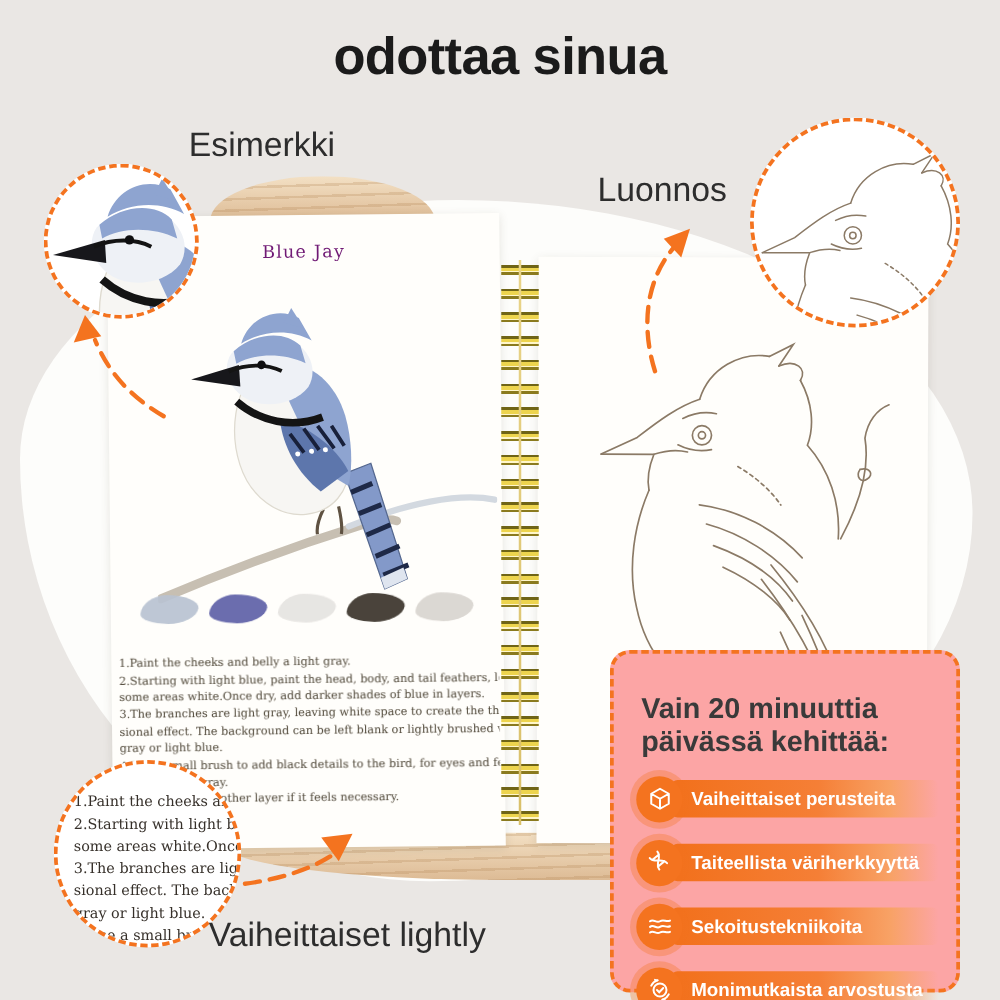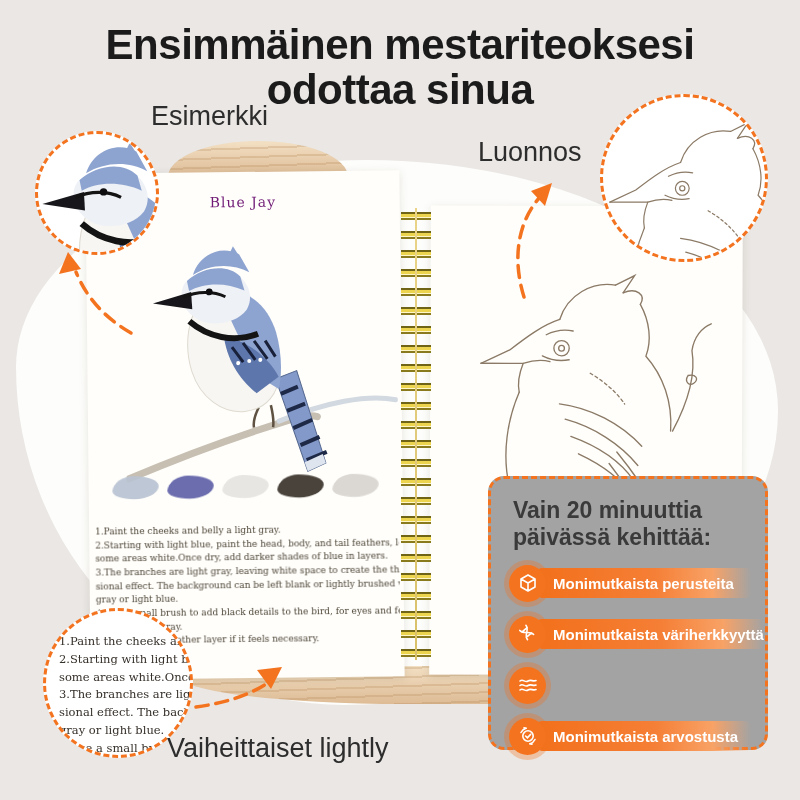--- a/index.html
+++ b/index.html
@@ -52,23 +52,23 @@
   .circle-steps{left:43px;top:608px;width:150px;height:150px;}
   .circle-steps .steps-text{position:absolute;left:13px;top:22px;width:150px;
      font-family:"DejaVu Serif",serif;font-size:11.5px;line-height:1.55;color:#36302a;
      white-space:nowrap;}
   .circle-art{position:absolute;left:0;top:0;width:100%;height:100%;}
 
   
   .arrows{left:0;top:0;width:800px;height:800px;z-index:5;pointer-events:none;}
 
   
-  .card{left:488px;top:476px;width:280px;height:274px;background:#a3a3a3;z-index:7;
+  .card{left:488px;top:520px;width:280px;height:274px;background:#fca5a5;z-index:7;
      border:3px dashed #F4731F;border-radius:16px;box-sizing:border-box;
-     padding:16px 14px 10px 18px;}
+     padding:28px 14px 10px 18px;}
   .card-heading{font-size:23px;font-weight:800;color:#3a3a3a;line-height:1.18;
      margin:2px 0 6px 4px;}
   .benefit-row{display:flex;align-items:center;margin-top:13px;height:38px;}
   .badge{width:37px;height:37px;border-radius:50%;background:#F4731F;flex:0 0 37px;
      box-shadow:0 0 0 5px rgba(244,115,31,.32);display:flex;align-items:center;
      justify-content:center;z-index:2;}
   .pill{flex:1;margin-left:-9px;height:30px;border-radius:5px;display:flex;
      align-items:center;padding-left:16px;z-index:1;white-space:nowrap;
      background:linear-gradient(90deg,#F2701B 0%,#F57F36 55%,#F8A266 82%,rgba(250,206,170,0) 100%);
      color:#fff;font-size:15px;font-weight:700;}
@@ -128,21 +128,20 @@
       <path d="M252,118 c8,-2 12,4 6,8 c-5,4 -10,-2 -6,-8"></path>
       <path d="M138,310 C134,322 132,332 132,340 M152,312 C154,324 154,334 152,342"></path>
       <path d="M124,342 l10,-4 M146,344 l12,-2"></path>
     </g>
   </defs>
 </svg>
 
 <div class="stage">
 
   <div class="abs headline">
-    <div>Ensimmäinen mestariteoksesi</div>
     <div>odottaa sinua</div>
   </div>
 
   <div class="abs blob"></div>
 
   <div class="abs wood wood-top"></div>
   <div class="abs wood wood-bottom"></div>
 
   <div class="abs page page-left">
     <div class="abs bluejay-title">Blue Jay</div>
@@ -218,40 +217,41 @@
 
   <div class="abs card">
     <div class="card-heading">Vain 20 minuuttia päivässä kehittää:</div>
 
     <div class="benefit-row">
       <div class="badge">
         <svg width="20" height="20" viewBox="0 0 20 20" fill="none" stroke="#fff" stroke-width="1.6" stroke-linejoin="round">
           <path d="M10,2 L17,6 V14 L10,18 L3,14 V6 Z M3,6 L10,10 L17,6 M10,10 V18"></path>
         </svg>
       </div>
-      <div class="pill">Monimutkaista perusteita</div>
+      <div class="pill">Vaiheittaiset perusteita</div>
     </div>
 
     <div class="benefit-row">
       <div class="badge">
         <svg width="20" height="20" viewBox="0 0 20 20" fill="none" stroke="#fff" stroke-width="1.6" stroke-linecap="round" style="transform:rotate(-40deg)">
           <path d="M6,2 C6,8 14,8 14,14 M14,2 C14,8 6,8 6,14 M6.5,4.5 h7 M6.5,11.5 h7"></path>
         </svg>
       </div>
-      <div class="pill">Monimutkaista väriherkkyyttä</div>
+      <div class="pill">Taiteellista väriherkkyyttä</div>
     </div>
 
     <div class="benefit-row">
       <div class="badge">
         <svg width="22" height="20" viewBox="0 0 22 20" fill="none" stroke="#fff" stroke-width="1.6" stroke-linecap="round">
           <path d="M3,6 C6,3.5 8,8 11,6 C14,4 16,7 19,5.5"></path>
           <path d="M3,10.5 C6,8 8,12.5 11,10.5 C14,8.5 16,11.5 19,10"></path>
           <path d="M3,15 C6,12.5 8,17 11,15 C14,13 16,16 19,14.5"></path>
         </svg>
       </div>
+      <div class="pill">Sekoitustekniikoita</div>
     </div>
 
     <div class="benefit-row">
       <div class="badge">
         <svg width="20" height="20" viewBox="0 0 20 20" fill="none" stroke="#fff" stroke-width="1.6" stroke-linecap="round">
           <circle cx="10" cy="10" r="5.2"></circle>
           <path d="M7.6,10 l1.8,1.8 l3.2,-3.4"></path>
           <path d="M3,6.5 A8,8 0 0 1 8,2.3 M17,13.5 A8,8 0 0 1 12,17.7"></path>
           <path d="M8,2.3 l-2,-0.4 M12,17.7 l2,0.4"></path>
         </svg>

